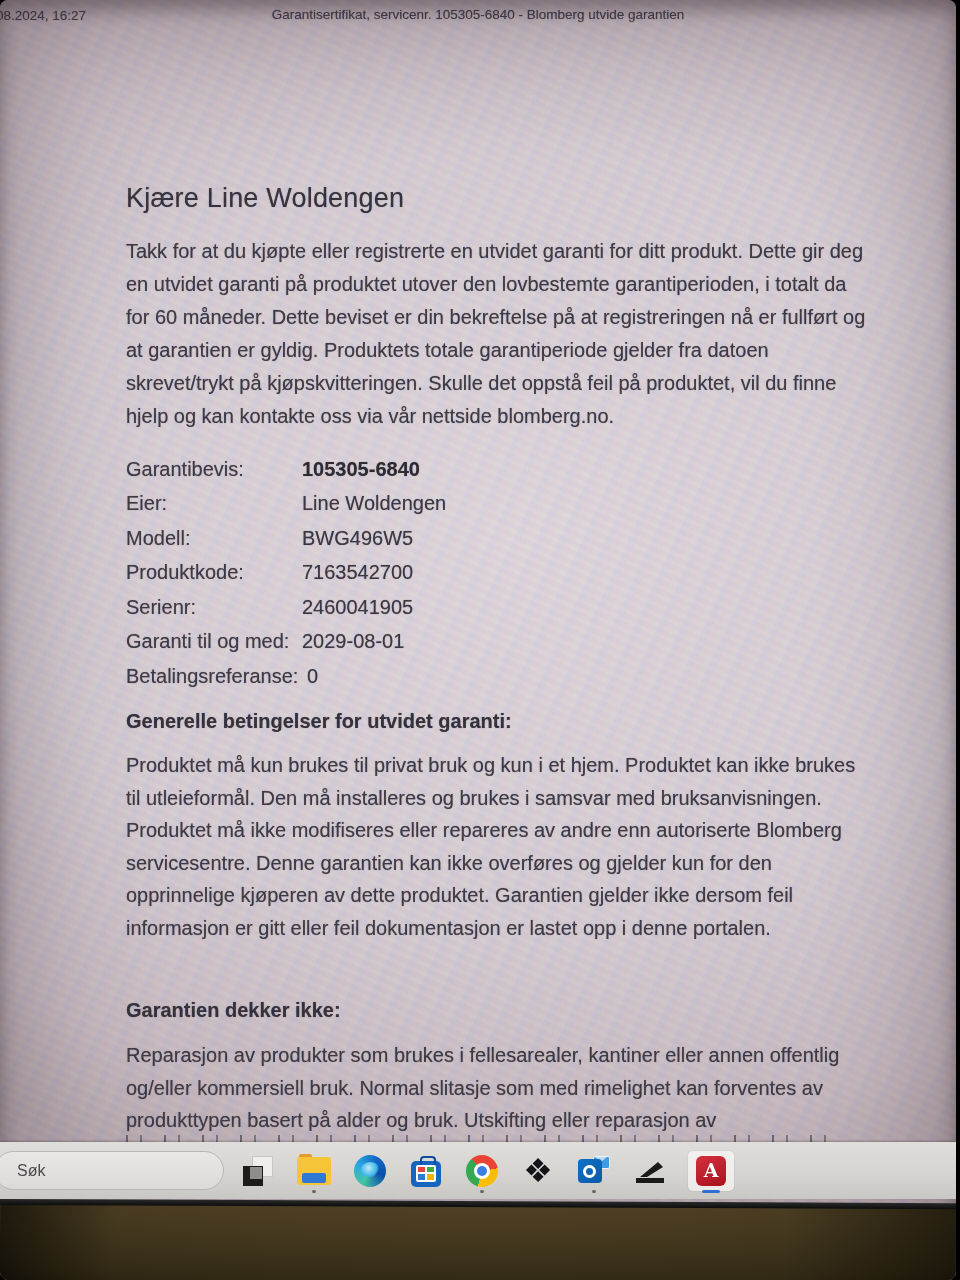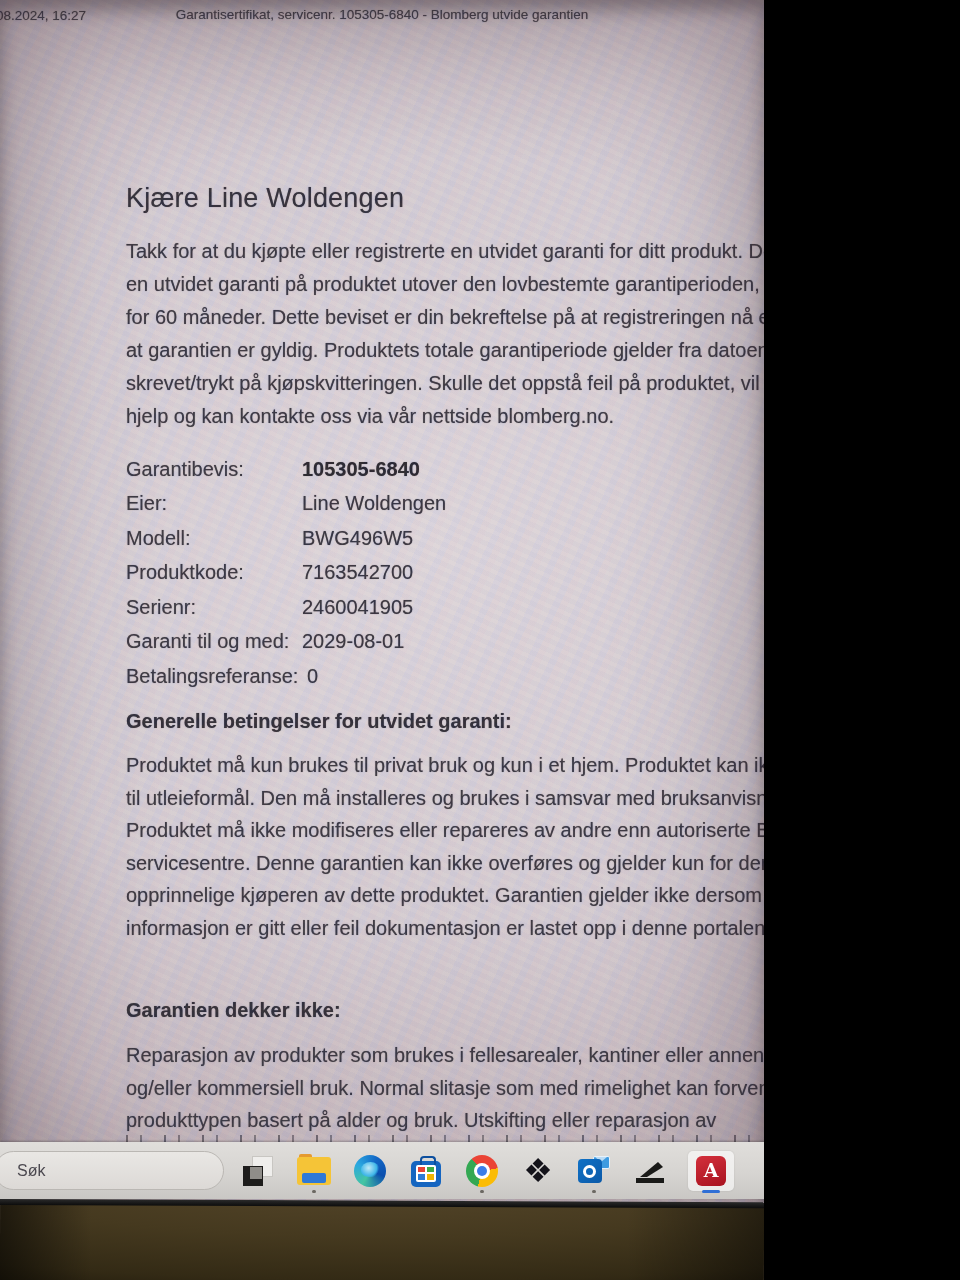--- a/index.html
+++ b/index.html
@@ -1,21 +1,22 @@
 <!DOCTYPE html>
 <html><head>
 <meta charset="utf-8">
 <style>
   html,body{margin:0;padding:0;background:#000;}
   #screen{
-    position:relative;width:764px;height:1280px;overflow:hidden;
+    position:relative;width:956px;height:1280px;overflow:hidden;
     background:
       radial-gradient(ellipse 900px 700px at 55% 42%, #ddd5da 0%, #d4cbd1 55%, #c4b7bd 85%, #b3a5ab 100%);
     font-family:"Liberation Sans","DejaVu Sans",sans-serif;
     color:#35323b;
+    border-radius:8px;
   }
   
   #screen::before{
     content:"";position:absolute;inset:0;z-index:5;pointer-events:none;
     background:
       repeating-linear-gradient(115deg, rgba(120,160,255,0.045) 0 7px, rgba(255,175,155,0.045) 7px 14px, rgba(255,242,185,0.035) 14px 21px),
       repeating-linear-gradient(24deg, rgba(255,255,255,0.03) 0 4px, rgba(110,130,210,0.03) 4px 9px);
   }
   
   #screen::after{

